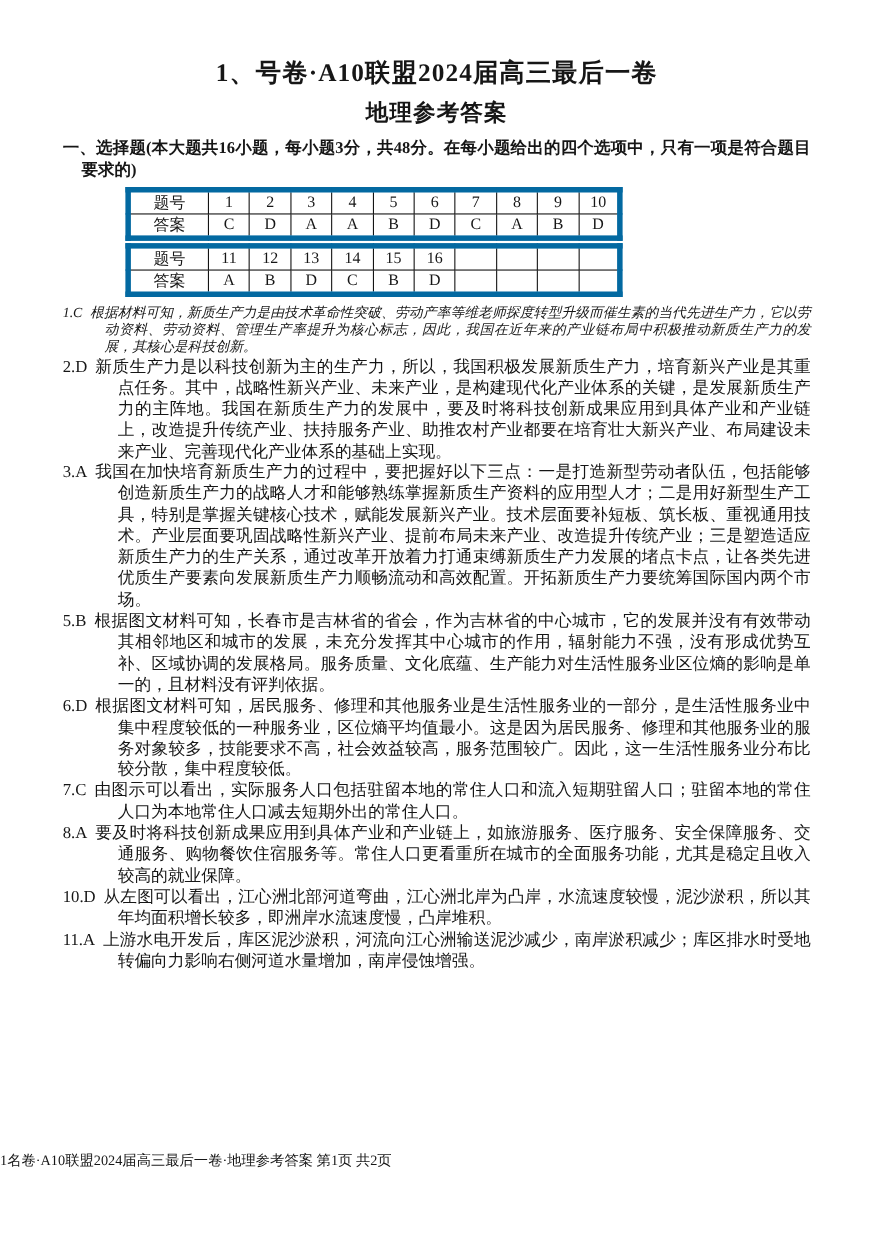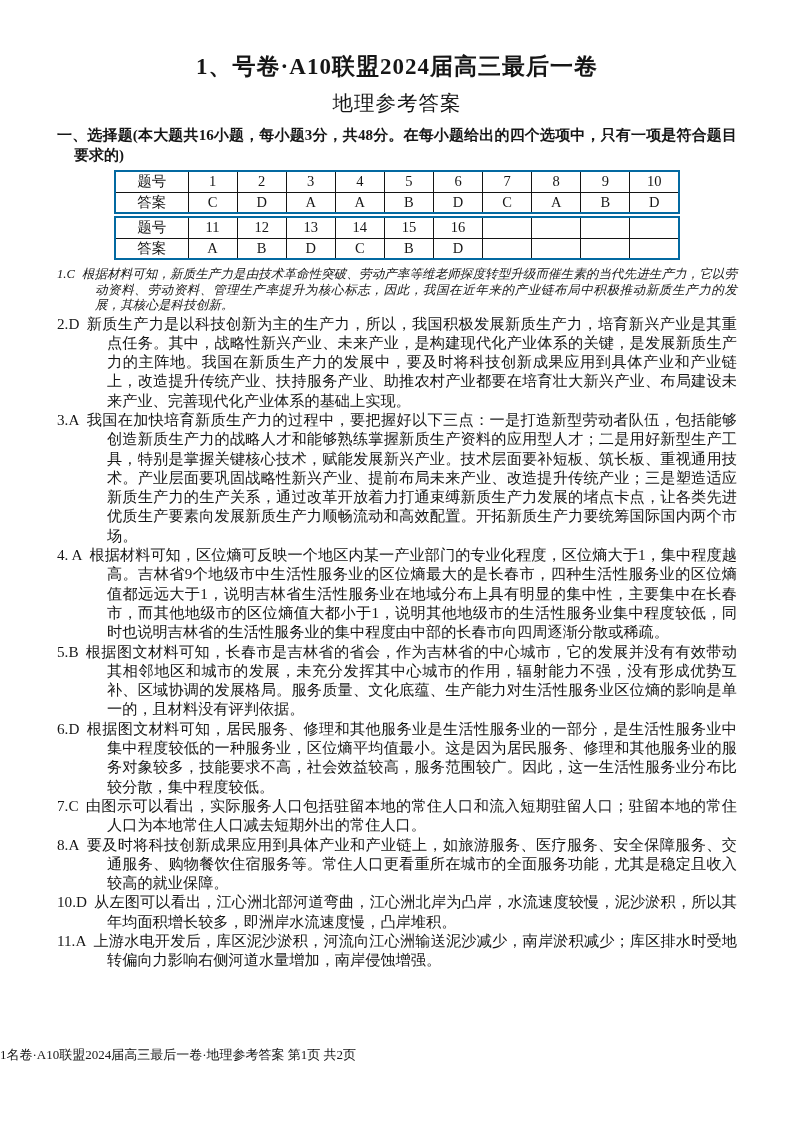--- a/index.html
+++ b/index.html
@@ -23,38 +23,38 @@
     font-size: 23px;
     line-height: 30px;
     font-weight: bold;
     letter-spacing: 1px;
   }
   .subtitle {
     margin: 0 0 8px 0;
     text-align: center;
     font-size: 20.5px;
     line-height: 27px;
-    font-weight: normal;
+    font-weight: bold;
     letter-spacing: 1px;
   }
   .section-heading {
     margin: 2px 0 5px 0;
     font-size: 15px;
     line-height: 20px;
     font-weight: bold;
     text-align: justify;
     padding-left: 17px;
     text-indent: -17px;
   }
   .answer-tables { width: 566px; margin: 3px auto 7px auto; }
   table.answers {
     border-collapse: collapse;
     table-layout: fixed;
-    width: 566px;
-    border: 2px solid #0369a1;
+    width: 452px;
+    border: 5px solid #0369a1;
   }
   table.answers + table.answers { margin-top: 2px; }
   table.answers th, table.answers td {
     border: 1px solid #141414;
     height: 21px;
     padding: 0;
     text-align: center;
     vertical-align: middle;
     font-size: 14.5px;
     font-weight: normal;
@@ -162,21 +162,20 @@
         <td></td>
       </tr>
     </tbody>
       </table>
   </div>
 
   <div class="explanations">
     <p class="expl small"><span class="lbl">1.C</span><span class="txt">根据材料可知，新质生产力是由技术革命性突破、劳动产率等维老师探度转型升级而催生素的当代先进生产力，它以劳动资料、劳动资料、管理生产率提升为核心标志，因此，我国在近年来的产业链布局中积极推动新质生产力的发展，其核心是科技创新。</span></p>
     <p class="expl"><span class="lbl">2.D</span><span class="txt">新质生产力是以科技创新为主的生产力，所以，我国积极发展新质生产力，培育新兴产业是其重点任务。其中，战略性新兴产业、未来产业，是构建现代化产业体系的关键，是发展新质生产力的主阵地。我国在新质生产力的发展中，要及时将科技创新成果应用到具体产业和产业链上，改造提升传统产业、扶持服务产业、助推农村产业都要在培育壮大新兴产业、布局建设未来产业、完善现代化产业体系的基础上实现。</span></p>
     <p class="expl"><span class="lbl">3.A</span><span class="txt">我国在加快培育新质生产力的过程中，要把握好以下三点：一是打造新型劳动者队伍，包括能够创造新质生产力的战略人才和能够熟练掌握新质生产资料的应用型人才；二是用好新型生产工具，特别是掌握关键核心技术，赋能发展新兴产业。技术层面要补短板、筑长板、重视通用技术。产业层面要巩固战略性新兴产业、提前布局未来产业、改造提升传统产业；三是塑造适应新质生产力的生产关系，通过改革开放着力打通束缚新质生产力发展的堵点卡点，让各类先进优质生产要素向发展新质生产力顺畅流动和高效配置。开拓新质生产力要统筹国际国内两个市场。</span></p>
-    <p class="expl"><span class="lbl">4. A</span><span class="txt">根据材料可知，区位熵可反映一个地区内某一产业部门的专业化程度，区位熵大于1，集中程度越高。吉林省9个地级市中生活性服务业的区位熵最大的是长春市，四种生活性服务业的区位熵值都远远大于1，说明吉林省生活性服务业在地域分布上具有明显的集中性，主要集中在长春市，而其他地级市的区位熵值大都小于1，说明其他地级市的生活性服务业集中程度较低，同时也说明吉林省的生活性服务业的集中程度由中部的长春市向四周逐渐分散或稀疏。</span></p>
     <p class="expl"><span class="lbl">5.B</span><span class="txt">根据图文材料可知，长春市是吉林省的省会，作为吉林省的中心城市，它的发展并没有有效带动其相邻地区和城市的发展，未充分发挥其中心城市的作用，辐射能力不强，没有形成优势互补、区域协调的发展格局。服务质量、文化底蕴、生产能力对生活性服务业区位熵的影响是单一的，且材料没有评判依据。</span></p>
     <p class="expl"><span class="lbl">6.D</span><span class="txt">根据图文材料可知，居民服务、修理和其他服务业是生活性服务业的一部分，是生活性服务业中集中程度较低的一种服务业，区位熵平均值最小。这是因为居民服务、修理和其他服务业的服务对象较多，技能要求不高，社会效益较高，服务范围较广。因此，这一生活性服务业分布比较分散，集中程度较低。</span></p>
     <p class="expl"><span class="lbl">7.C</span><span class="txt">由图示可以看出，实际服务人口包括驻留本地的常住人口和流入短期驻留人口；驻留本地的常住人口为本地常住人口减去短期外出的常住人口。</span></p>
     <p class="expl"><span class="lbl">8.A</span><span class="txt">要及时将科技创新成果应用到具体产业和产业链上，如旅游服务、医疗服务、安全保障服务、交通服务、购物餐饮住宿服务等。常住人口更看重所在城市的全面服务功能，尤其是稳定且收入较高的就业保障。</span></p>
     <p class="expl"><span class="lbl">10.D</span><span class="txt">从左图可以看出，江心洲北部河道弯曲，江心洲北岸为凸岸，水流速度较慢，泥沙淤积，所以其年均面积增长较多，即洲岸水流速度慢，凸岸堆积。</span></p>
     <p class="expl"><span class="lbl">11.A</span><span class="txt">上游水电开发后，库区泥沙淤积，河流向江心洲输送泥沙减少，南岸淤积减少；库区排水时受地转偏向力影响右侧河道水量增加，南岸侵蚀增强。</span></p>
   </div>
 
   <div class="footer">1名卷·A10联盟2024届高三最后一卷·地理参考答案 第1页 共2页</div>
 

